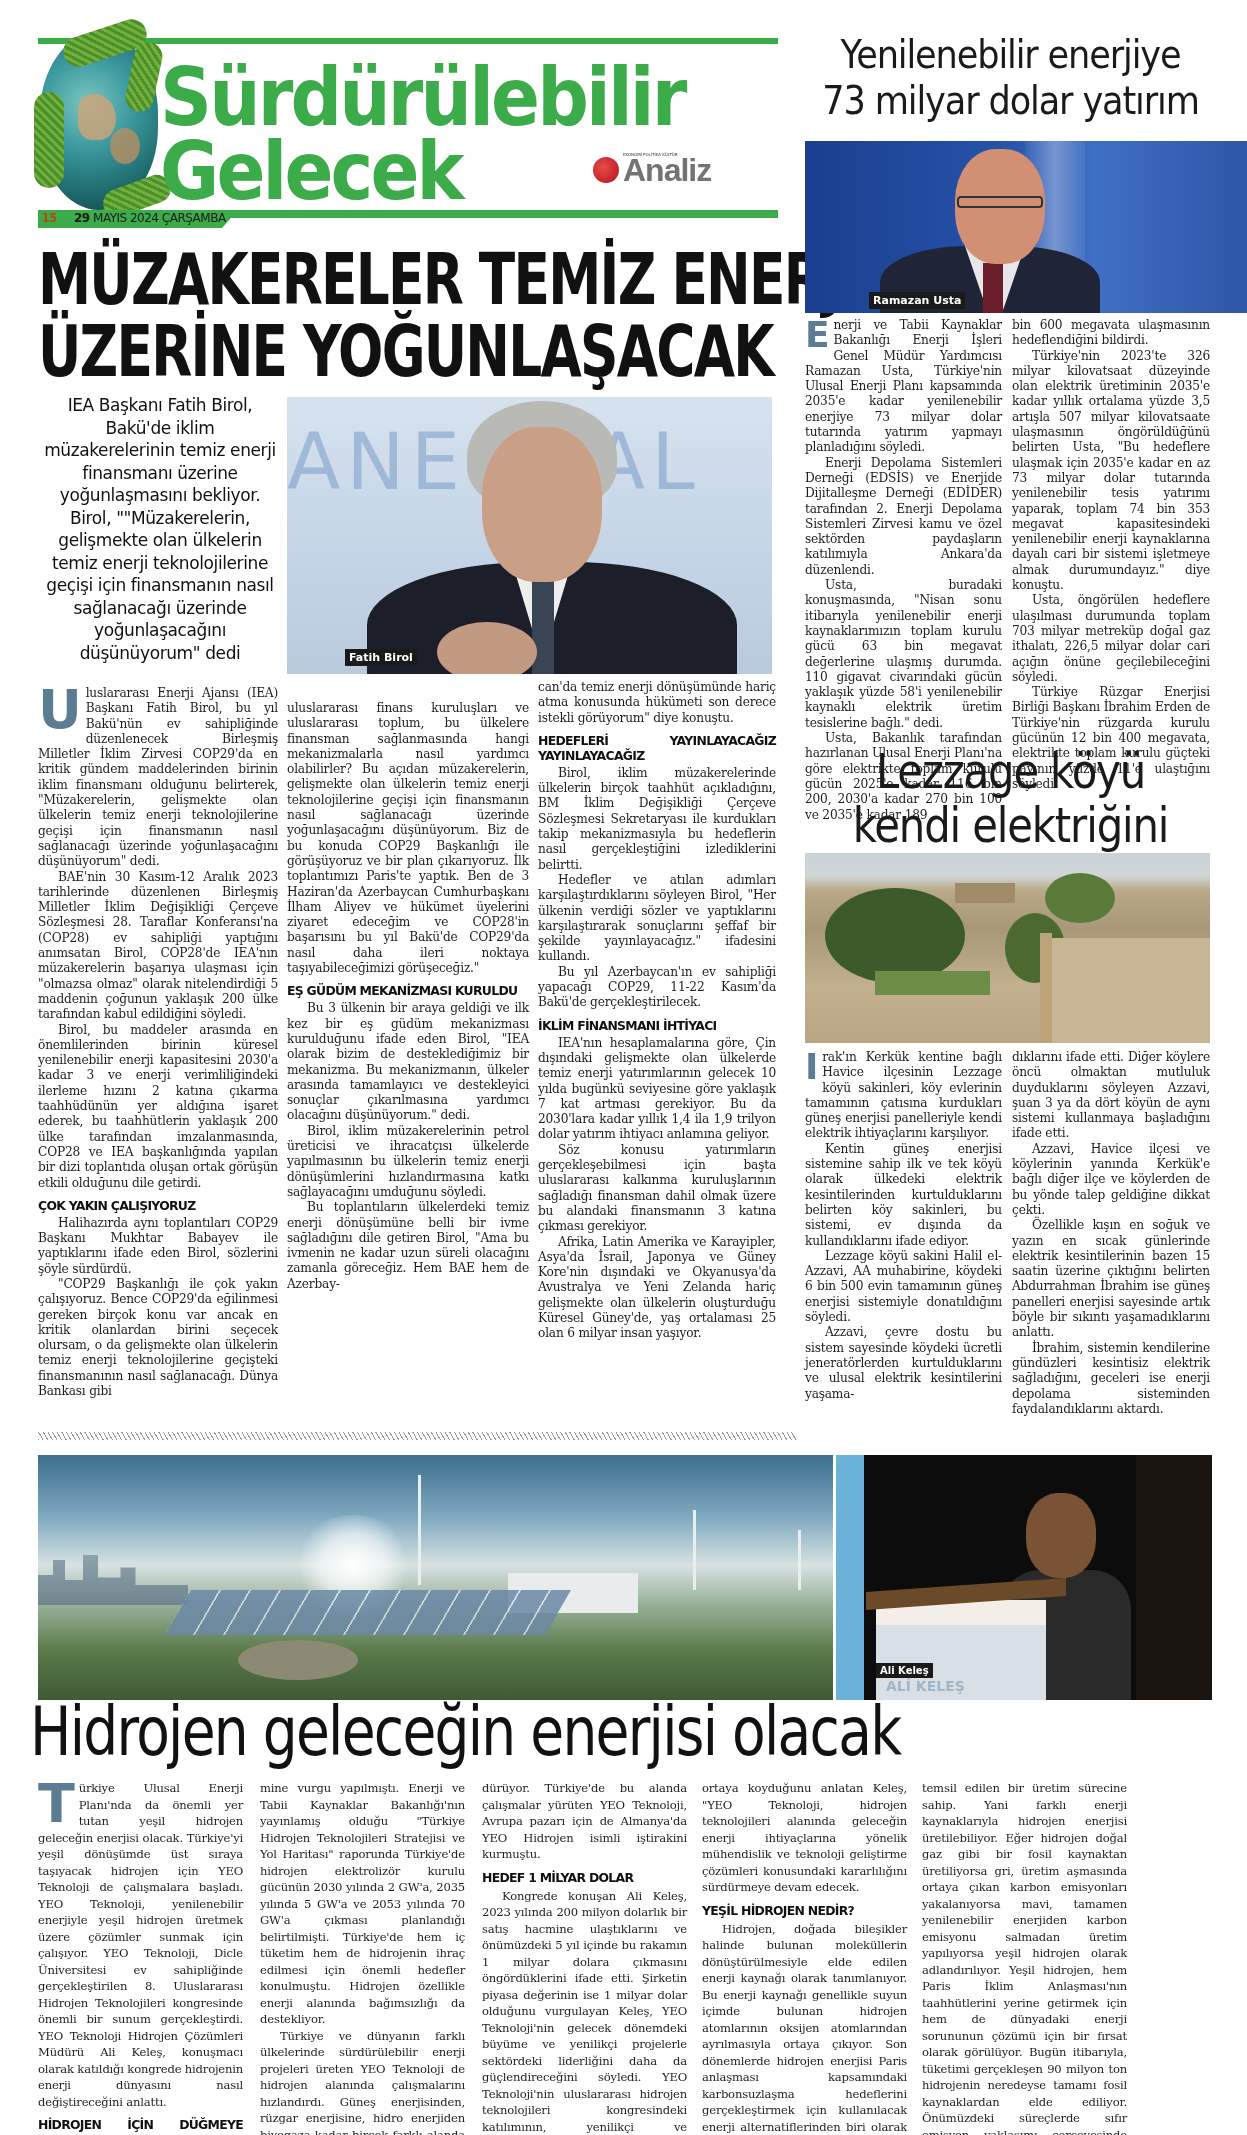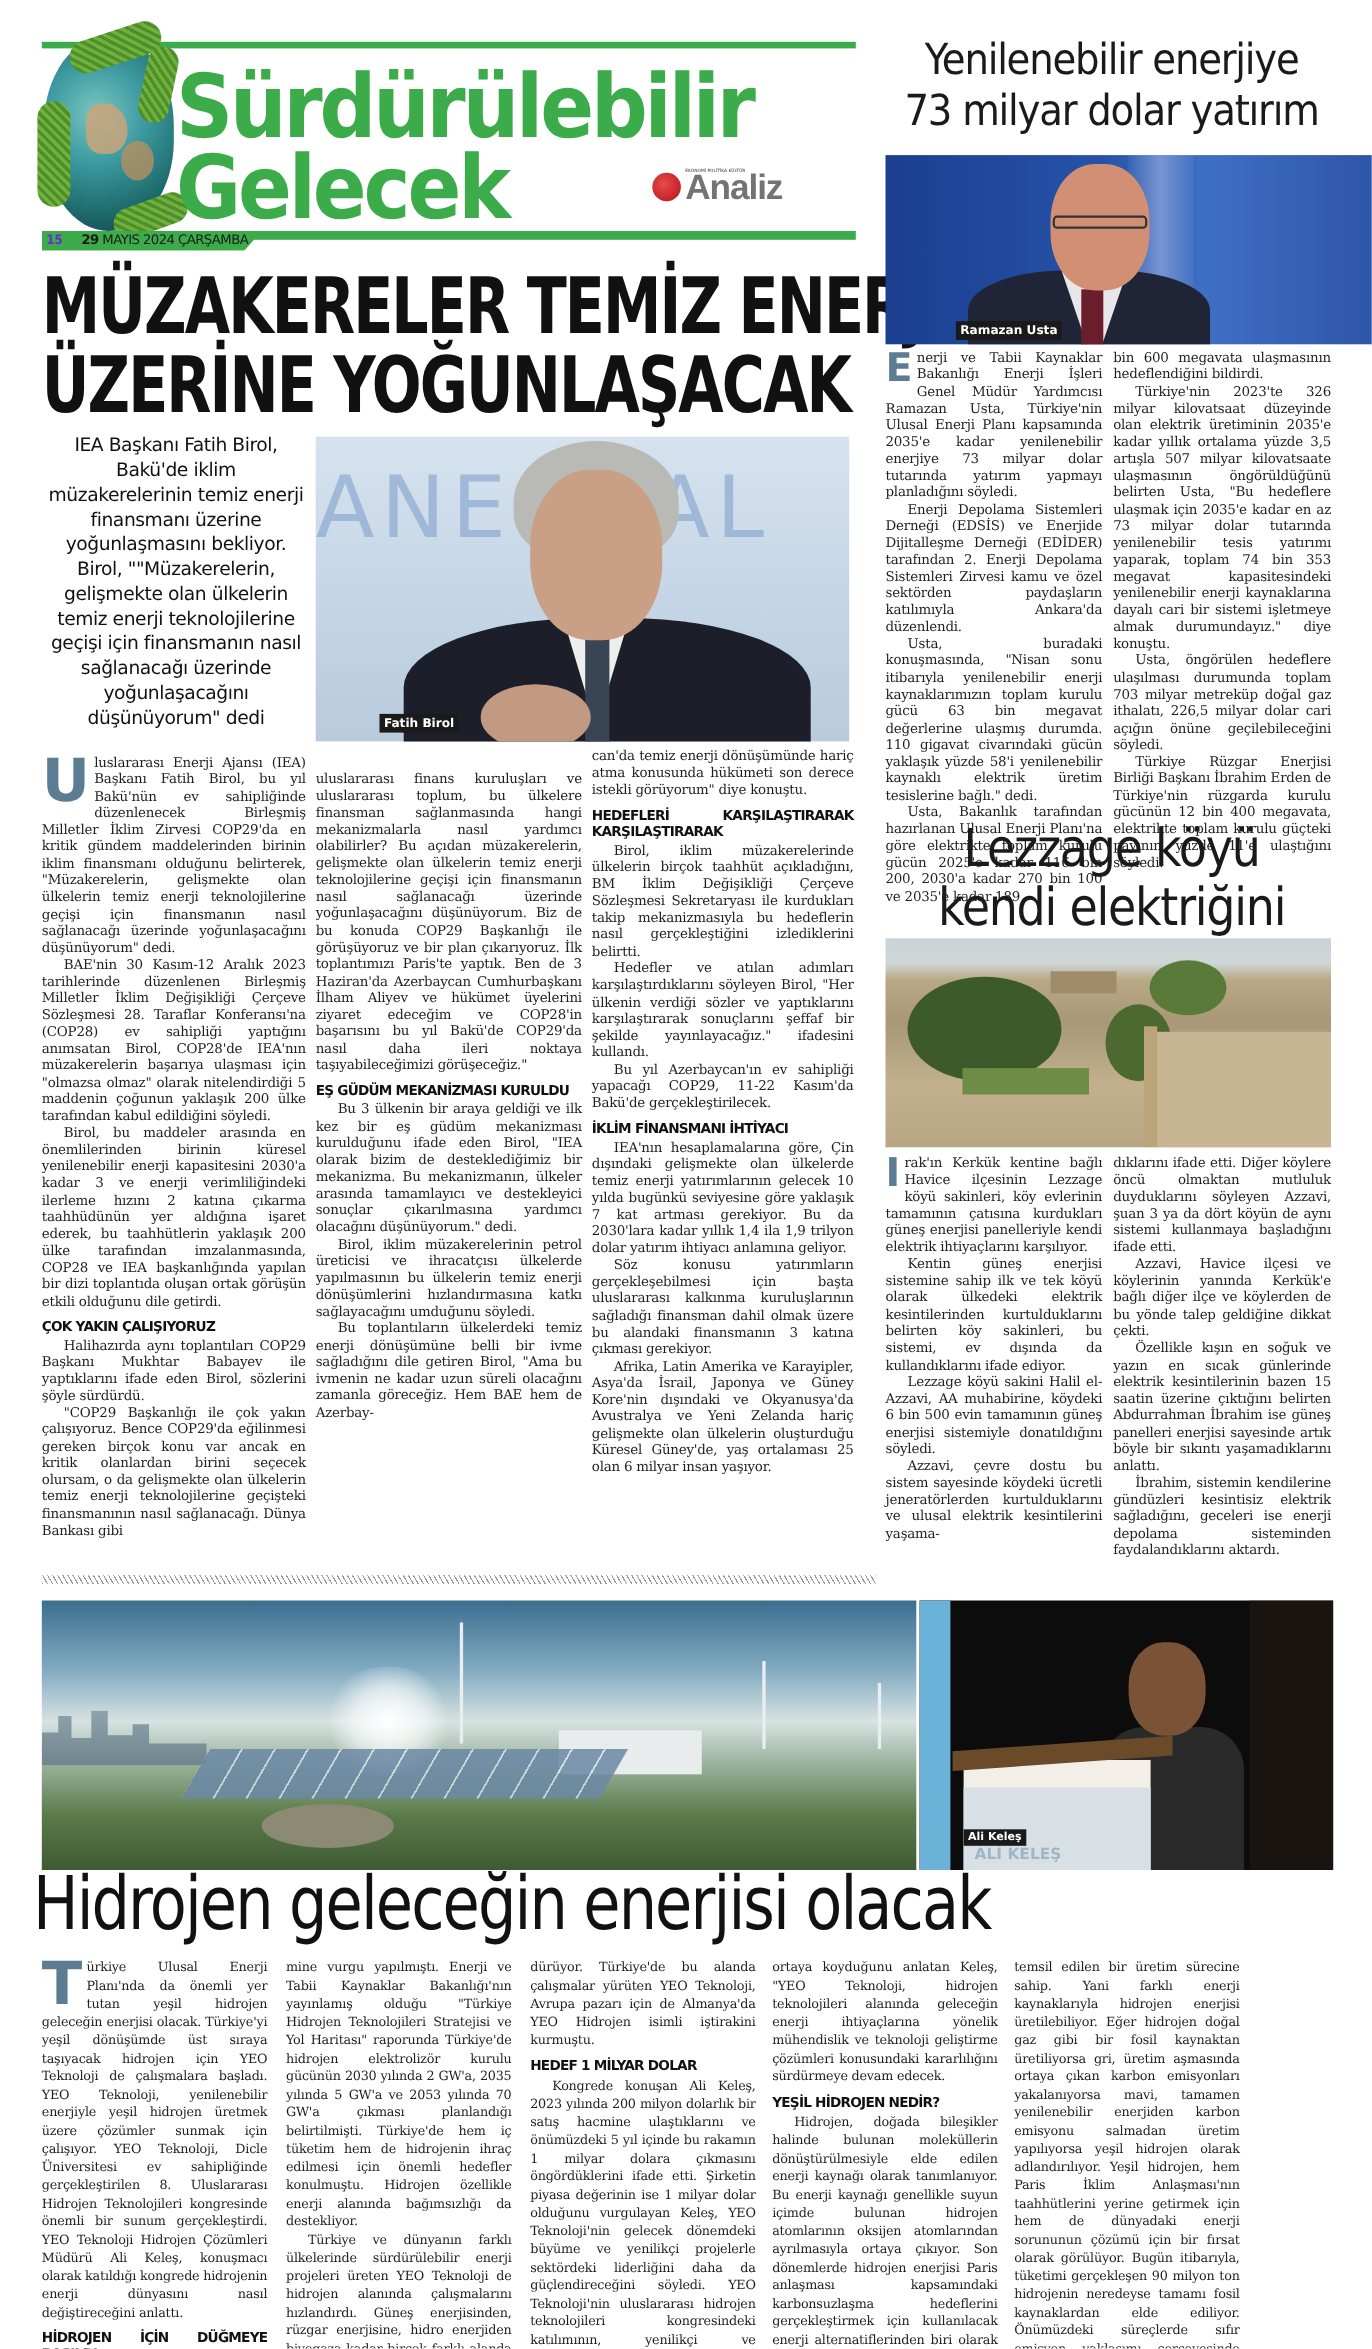--- a/index.html
+++ b/index.html
@@ -23,21 +23,21 @@
   .globe .l4 { left: 90px; top: 10px; width: 28px; height: 70px; transform: rotate(12deg); }
 
   .title-l1, .title-l2 { font-family: "DejaVu Sans", sans-serif; font-weight: 900; color: #3cac4a;
       letter-spacing: -3px; transform-origin: left top; white-space: nowrap; }
   .title-l1 { left: 160px; top: 50px; font-size: 76px; transform: scale(0.95, 1.05); }
   .title-l2 { left: 160px; top: 124px; font-size: 76px; transform: scale(0.95, 1.05); }
   .analiz { left: 593px; top: 150px; height: 40px; display: flex; align-items: center; gap: 4px; }
   .analiz-logo { width: 26px; height: 26px; border-radius: 50%; background: radial-gradient(circle at 40% 40%, #e84a4a, #b5121b); }
   .analiz-text { font-family: "Liberation Sans", sans-serif; font-weight: 900; color: #737373; font-size: 32px; letter-spacing: -1px; }
   .analiz-tag { position: absolute; left: 30px; top: 2px; font-size: 4px; font-family: "DejaVu Sans", sans-serif; color: #333; white-space: nowrap; }
-  .page-num { left: 42px; top: 211px; font-family: "DejaVu Sans Condensed", "DejaVu Sans", sans-serif; font-weight: bold; font-size: 12px; color: #6d28d9; }
+  .page-num { left: 42px; top: 211px; font-family: "DejaVu Sans Condensed", "DejaVu Sans", sans-serif; font-weight: bold; font-size: 12px; color: #c2410c; }
   .date { left: 74px; top: 211px; font-family: "DejaVu Sans", sans-serif; font-size: 12px; color: #1a1a1a; letter-spacing: -0.5px; }
   .date b { font-weight: bold; }
 
   
   .main-hl { left: 38px; width: 740px; font-family: "DejaVu Sans", sans-serif; font-weight: 900; color: #111;
              font-size: 60px; line-height: 70px; letter-spacing: -2px; white-space: nowrap; transform-origin: left top; }
   .main-hl.l1 { top: 238px; transform: scale(0.89, 1.18); }
   .main-hl.l2 { top: 310px; transform: scale(0.89, 1.18); }
 
   
@@ -186,21 +186,21 @@
 </div>
 <div class="abs col mc2">
   <p class="noind">uluslararası finans kuruluşları ve uluslararası toplum, bu ülkelere finansman sağlanmasında hangi mekanizmalarla nasıl yardımcı olabilirler? Bu açıdan müzakerelerin, gelişmekte olan ülkelerin temiz enerji teknolojilerine geçişi için finansmanın nasıl sağlanacağı üzerinde yoğunlaşacağını düşünüyorum. Biz de bu konuda COP29 Başkanlığı ile görüşüyoruz ve bir plan çıkarıyoruz. İlk toplantımızı Paris'te yaptık. Ben de 3 Haziran'da Azerbaycan Cumhurbaşkanı İlham Aliyev ve hükümet üyelerini ziyaret edeceğim ve COP28'in başarısını bu yıl Bakü'de COP29'da nasıl daha ileri noktaya taşıyabileceğimizi görüşeceğiz."</p>
   <h4>EŞ GÜDÜM MEKANİZMASI KURULDU</h4>
   <p>Bu 3 ülkenin bir araya geldiği ve ilk kez bir eş güdüm mekanizması kurulduğunu ifade eden Birol, "IEA olarak bizim de desteklediğimiz bir mekanizma. Bu mekanizmanın, ülkeler arasında tamamlayıcı ve destekleyici sonuçlar çıkarılmasına yardımcı olacağını düşünüyorum." dedi.</p>
   <p>Birol, iklim müzakerelerinin petrol üreticisi ve ihracatçısı ülkelerde yapılmasının bu ülkelerin temiz enerji dönüşümlerini hızlandırmasına katkı sağlayacağını umduğunu söyledi.</p>
   <p>Bu toplantıların ülkelerdeki temiz enerji dönüşümüne belli bir ivme sağladığını dile getiren Birol, "Ama bu ivmenin ne kadar uzun süreli olacağını zamanla göreceğiz. Hem BAE hem de Azerbay-</p>
 </div>
 <div class="abs col mc3">
   <p class="noind">can'da temiz enerji dönüşümünde hariç atma konusunda hükümeti son derece istekli görüyorum" diye konuştu.</p>
-  <h4>HEDEFLERİ KARŞILAŞTIRARAK KARŞILAŞTIRARAK</h4>
+  <h4>HEDEFLERİ YAYINLAYACAĞIZ YAYINLAYACAĞIZ</h4>
   <p>Birol, iklim müzakerelerinde ülkelerin birçok taahhüt açıkladığını, BM İklim Değişikliği Çerçeve Sözleşmesi Sekretaryası ile kurdukları takip mekanizmasıyla bu hedeflerin nasıl gerçekleştiğini izlediklerini belirtti.</p>
   <p>Hedefler ve atılan adımları karşılaştırdıklarını söyleyen Birol, "Her ülkenin verdiği sözler ve yaptıklarını karşılaştırarak sonuçlarını şeffaf bir şekilde yayınlayacağız." ifadesini kullandı.</p>
   <p>Bu yıl Azerbaycan'ın ev sahipliği yapacağı COP29, 11-22 Kasım'da Bakü'de gerçekleştirilecek.</p>
   <h4>İKLİM FİNANSMANI İHTİYACI</h4>
   <p>IEA'nın hesaplamalarına göre, Çin dışındaki gelişmekte olan ülkelerde temiz enerji yatırımlarının gelecek 10 yılda bugünkü seviyesine göre yaklaşık 7 kat artması gerekiyor. Bu da 2030'lara kadar yıllık 1,4 ila 1,9 trilyon dolar yatırım ihtiyacı anlamına geliyor.</p>
   <p>Söz konusu yatırımların gerçekleşebilmesi için başta uluslararası kalkınma kuruluşlarının sağladığı finansman dahil olmak üzere bu alandaki finansmanın 3 katına çıkması gerekiyor.</p>
   <p>Afrika, Latin Amerika ve Karayipler, Asya'da İsrail, Japonya ve Güney Kore'nin dışındaki ve Okyanusya'da Avustralya ve Yeni Zelanda hariç gelişmekte olan ülkelerin oluşturduğu Küresel Güney'de, yaş ortalaması 25 olan 6 milyar insan yaşıyor.</p>
 </div>
 
 <div class="abs hatch"></div>

